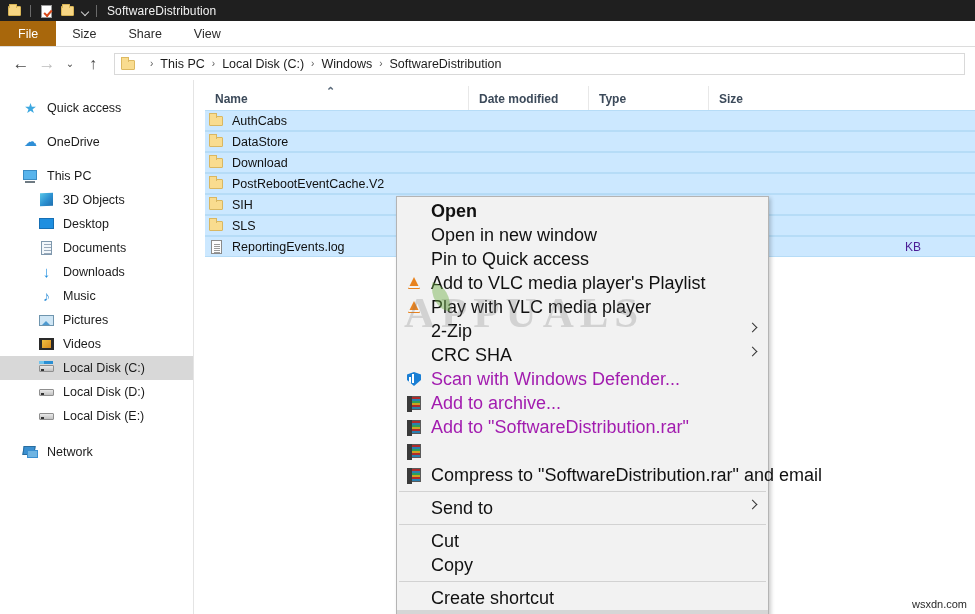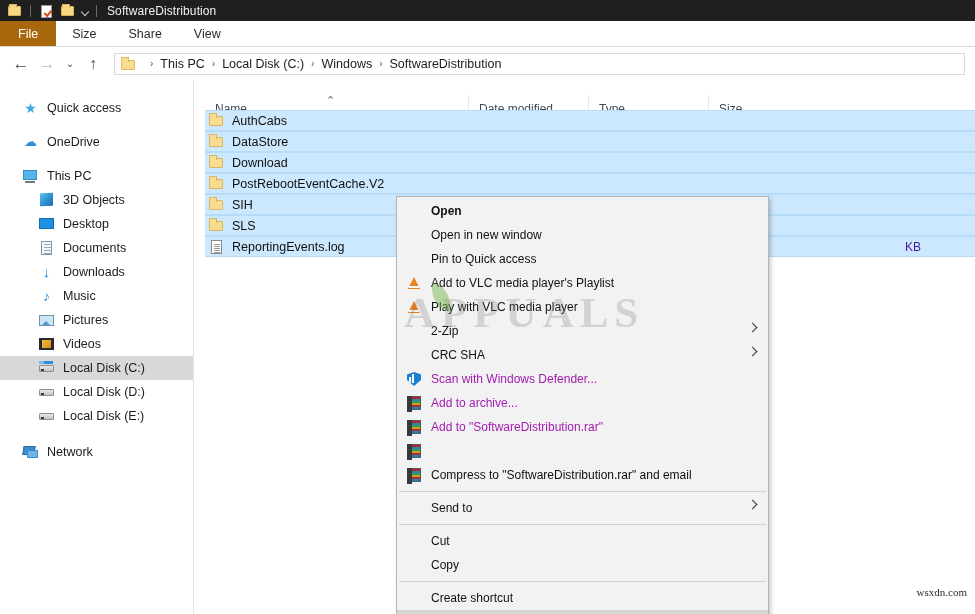--- a/index.html
+++ b/index.html
@@ -223,24 +223,24 @@
   .ic-net .n { position:absolute; left:1px; top:2px; width:12px; height:9px; background:#3a8fd0; border:1px solid #2a6d9e; transform:skewX(-8deg); }
   .ic-net .n2 { position:absolute; left:5px; top:6px; width:11px; height:8px; background:#6fb4e2; border:1px solid #3a8fd0; }
 
   
   .filepane {
     position: absolute; left: 195px; top: 0;
     width: 780px; height: 534px;
     background: #ffffff;
   }
   .colheader {
-    position: absolute; left: 10px; top: 15px;
+    position: absolute; left: 10px; top: 6px;
     width: 770px; height: 27px;
     border-bottom: 1px solid #e2e2e2;
-    display: flex; align-items: flex-start;
+    display: flex; align-items: center; font-weight: bold;
   }
   .col {
     font-size: 12px;
     color: #3c4a5a;
     height: 27px;
     display: flex; align-items: center;
     padding-left: 10px;
     position: relative;
     cursor: default;
     white-space: nowrap;
@@ -316,21 +316,21 @@
     width: 373px;
     background: #f2f2f2;
     border: 1px solid #b4b4b4;
     box-shadow: 2px 2px 4px rgba(0,0,0,0.20);
     padding: 2px 0 2px 0;
     z-index: 40;
   }
   .mi {
     height: 24px;
     display: flex; align-items: center;
-    font-size: 12px;
+    font-size: 18px;
     color: #111111;
     padding-left: 8px;
     position: relative;
     cursor: default;
     white-space: nowrap;
   }
   .mi.bold { font-weight: bold; }
   .mi.disabled { color: #a21caf; }
   .mi.hover { background: #d6d6d6; }
   .mi .micon { width: 18px; height: 16px; margin-right: 8px; flex: 0 0 auto; position: relative; }
@@ -378,25 +378,25 @@
   }
   .wm-appuals .leaf {
     position: absolute; left: 26px; top: -4px;
     width: 22px; height: 26px;
     background: rgba(110,175,70,0.45);
     border-radius: 0 100% 0 100%;
     transform: rotate(10deg);
   }
   .wm-wsxdn {
     position: absolute;
-    right: 8px; bottom: 16px;
+    right: 8px; bottom: 4px;
     font-size: 11px;
     color: #2a2a2a;
     z-index: 60;
-    font-family: Liberation Serif, serif;
+    font-family: Liberation Sans, sans-serif;
   }
 </style>
 </head>
 <body>
 
 <div id="app">
 
   <div class="titlebar">
     <div class="qat-icon">
         <span class="folder-glyph"></span>

